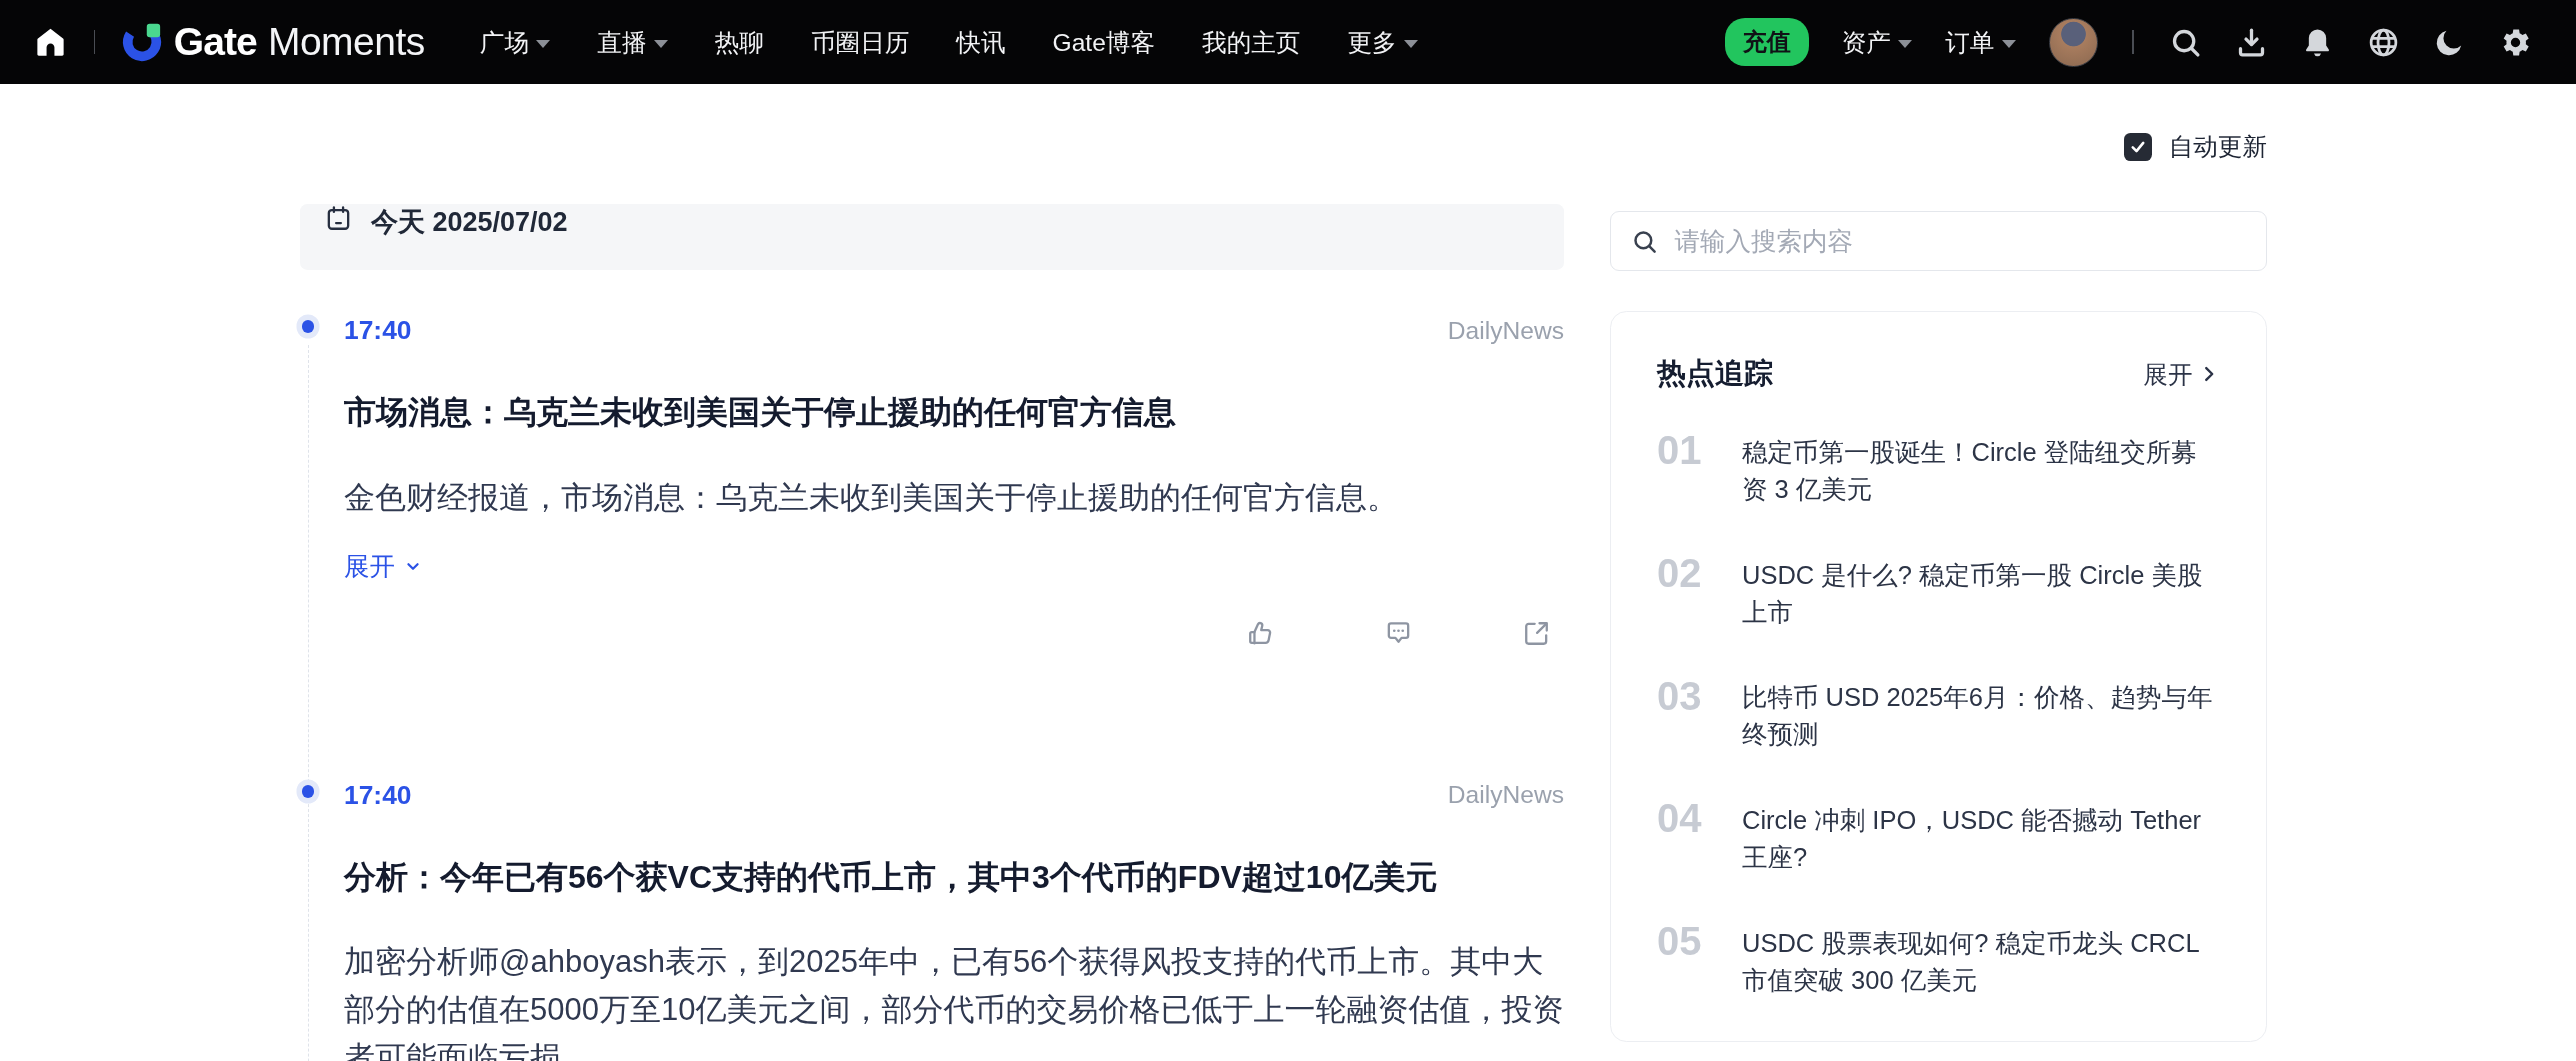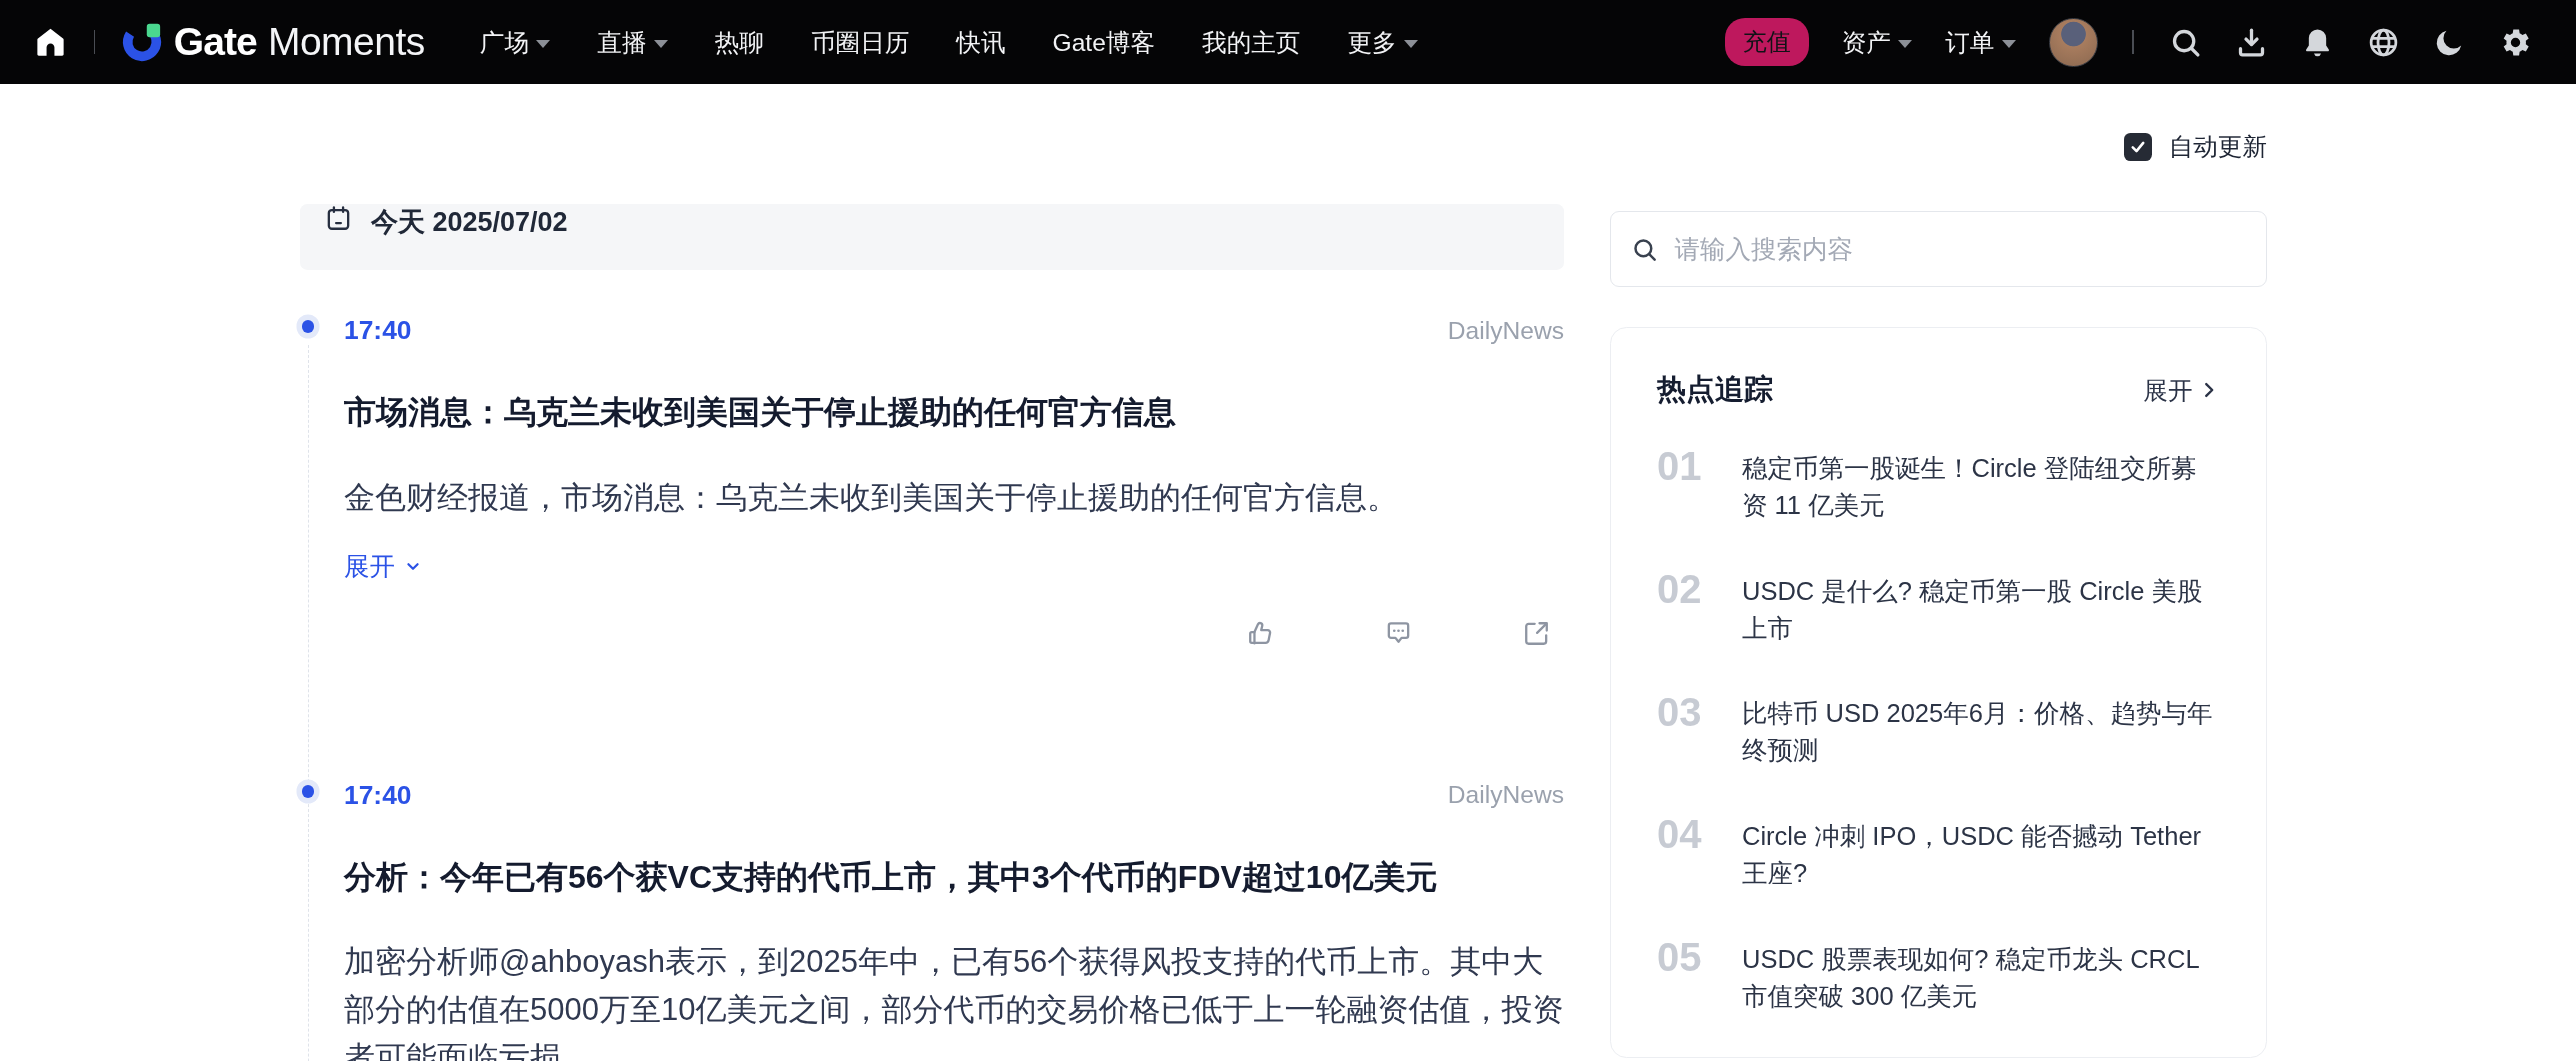--- a/index.html
+++ b/index.html
@@ -14,21 +14,21 @@
   .nav-divider { width:1.8px; height:24px; background:#4a4d53; margin:0 25.5px; }
   .brand { display:flex; align-items:center; gap:11px; margin-right:55px; cursor:pointer; }
   .brand-name { font-size:39px; font-weight:800; letter-spacing:-0.9px; }
   .brand-suffix { font-size:39px; font-weight:400; letter-spacing:-0.5px; color:#f4f5f7; }
   .nav-menu { display:flex; align-items:center; gap:47px; }
   .nav-item { display:flex; align-items:center; gap:7.3px; font-size:24.6px; font-weight:500;
     color:#f2f3f5; cursor:pointer; white-space:nowrap; }
   .caret { width:0; height:0; border-left:7.3px solid transparent; border-right:7.3px solid transparent;
     border-top:8.2px solid #8c9097; margin-top:3.6px; }
   .nav-right { margin-left:auto; display:flex; align-items:center; gap:33px; }
-  .pill-btn { background:#be185d; color:#101216; font-size:24px; font-weight:400;
+  .pill-btn { background:#22c55e; color:#101216; font-size:24px; font-weight:700;
     padding:8.2px 18px; border-radius:20px; border:none; cursor:pointer; }
   .avatar { width:49px; height:49px; border-radius:50%; cursor:pointer;
     background:radial-gradient(circle at 50% 32%, #59607a 0 30%, #a87c5e 32%, #8a6850 100%);
     border:0.9px solid #3a3d44; }
   .icon-btn { display:flex; align-items:center; cursor:pointer; color:#d4d7db; }
 
   
   .main { display:flex; align-items:flex-start; padding:0 309px 0 300px; gap:46px; }
   .col-feed { flex:1; min-width:0; }
   .col-side { width:657px; display:flex; flex-direction:column; }
@@ -56,21 +56,21 @@
   .expand-link { margin-top:27px; display:inline-flex; align-items:center; gap:7.3px;
     font-size:25.5px; color:#2b52e6; cursor:pointer; }
   .actions { margin-top:35px; display:flex; justify-content:flex-end; gap:109px;
     padding-right:12.7px; color:#8e95a2; }
 
   
   .auto-row { margin-top:46px; align-self:flex-end; display:flex; align-items:center; gap:16.4px; }
   .checkbox { width:28px; height:28px; background:#262b35; border-radius:6.4px;
     display:flex; align-items:center; justify-content:center; cursor:pointer; }
   .auto-label { font-size:24.6px; color:#1e2534; }
-  .search-box { margin-top:48px; height:76px; border:1.8px solid #e4e7ec; border-radius:9px;
+  .search-box { margin-top:48px; height:60px; border:1.8px solid #e4e7ec; border-radius:9px;
     display:flex; align-items:center; gap:16.4px; padding:0 20px; background:#fff; }
   .search-box input { border:none; outline:none; flex:1; font-size:25.5px; color:#1e2534;
     font-family:inherit; background:transparent; }
   .search-box input::placeholder { color:#a3a9b5; }
   .side-card { margin-top:40px; border:1.8px solid #eceef2; border-radius:16.4px;
     padding:42px 46px 35px; background:#fff; }
   .card-head { display:flex; justify-content:space-between; align-items:center; }
   .card-title { font-size:29px; font-weight:700; color:#151d30; }
   .card-link { display:flex; align-items:center; gap:5.5px; font-size:24.6px; color:#2b3347;
     cursor:pointer; }
@@ -291,21 +291,21 @@
         <span class="card-link">
           <span>展开</span>
           <svg width="22" height="22" viewBox="0 0 24 24" fill="none" stroke="#2b3347" stroke-width="2.6" stroke-linecap="round" stroke-linejoin="round">
               <path d="m9 5.5 6.5 6.5L9 18.5"></path>
             </svg>
         </span>
       </div>
       <div class="hot-list">
         <div class="hot-item">
           <span class="hot-rank">01</span>
-          <span class="hot-text">稳定币第一股诞生！Circle 登陆纽交所募资 11 亿美元</span>
+          <span class="hot-text">稳定币第一股诞生！Circle 登陆纽交所募资 3 亿美元</span>
         </div>
         <div class="hot-item">
           <span class="hot-rank">02</span>
           <span class="hot-text">USDC 是什么? 稳定币第一股 Circle 美股上市</span>
         </div>
         <div class="hot-item">
           <span class="hot-rank">03</span>
           <span class="hot-text">比特币 USD 2025年6月：价格、趋势与年终预测</span>
         </div>
         <div class="hot-item">

